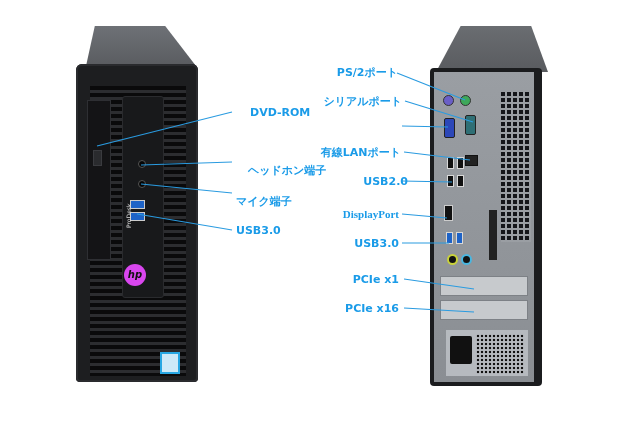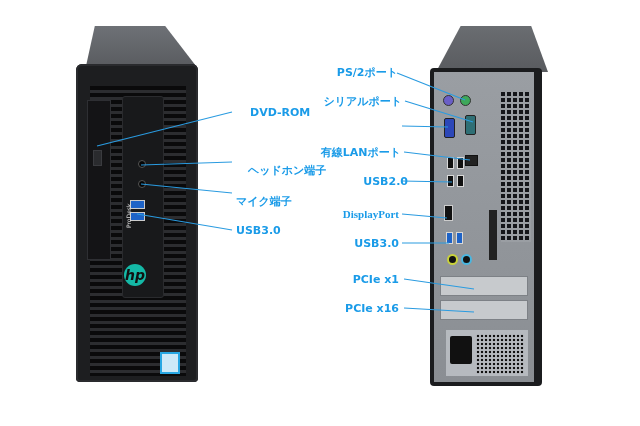--- a/index.html
+++ b/index.html
@@ -15,22 +15,22 @@
      clip-path:polygon(8% 0,72% 0,100% 100%,0 100%); }
   .front-body { position:absolute; left:76px; top:64px; width:122px; height:318px;
      background:#1d1e20; border-radius:6px 6px 4px 4px; box-shadow:inset 0 0 0 2px #2a2b2e; }
   .front-vents { position:absolute; left:90px; top:86px; width:96px; height:290px;
      background:repeating-linear-gradient(180deg,#0a0a0b 0 4px,#2c2d30 4px 7px); }
   .dvd-bay { position:absolute; left:87px; top:100px; width:22px; height:158px; background:#141416; border:1px solid #2e2f33; }
   .dvd-btn { position:absolute; left:93px; top:150px; width:7px; height:14px; background:#2a2b2e; border:1px solid #3a3b3f; }
   .panel { position:absolute; left:122px; top:96px; width:40px; height:200px; background:#18191b; border:1px solid #2a2b2e; border-radius:3px; }
   .jack { position:absolute; width:6px; height:6px; border-radius:50%; background:#050505; border:1px solid #555; }
   .usb-f { position:absolute; width:13px; height:7px; background:#1e63c7; border:1px solid #ccc; }
-  .hp-logo { position:absolute; left:124px; top:264px; width:22px; height:22px; border-radius:50%; background:#14b8a6;
-     color:#111; font-size:14px; font-weight:bold; font-style:italic; text-align:center; line-height:22px; }
+  .hp-logo { position:absolute; left:124px; top:264px; width:22px; height:22px; border-radius:50%; background:#d946ef;
+     color:#111; font-size:10px; font-weight:bold; font-style:italic; text-align:center; line-height:22px; }
   .prodesk { position:absolute; left:125px; top:228px; color:#ddd; font-size:6px; transform:rotate(-90deg); transform-origin:left top; white-space:nowrap; }
   .intel { position:absolute; left:160px; top:352px; width:16px; height:18px; background:#cde9f8; border:2px solid #27a7e3; }
   
   .rear-top { position:absolute; left:436px; top:26px; width:112px; height:46px;
      background:linear-gradient(180deg,#6a6d71 0%,#595b5f 100%);
      clip-path:polygon(22% 0,85% 0,100% 100%,0 100%); }
   .rear-body { position:absolute; left:430px; top:68px; width:112px; height:318px; background:#1b1c1e; border-radius:4px; }
   .rear-plate { position:absolute; left:434px; top:72px; width:100px; height:310px; background:linear-gradient(180deg,#9a9ea3,#8a8e93); }
   .grille { position:absolute; left:501px; top:92px; width:30px; height:150px;
      background:

